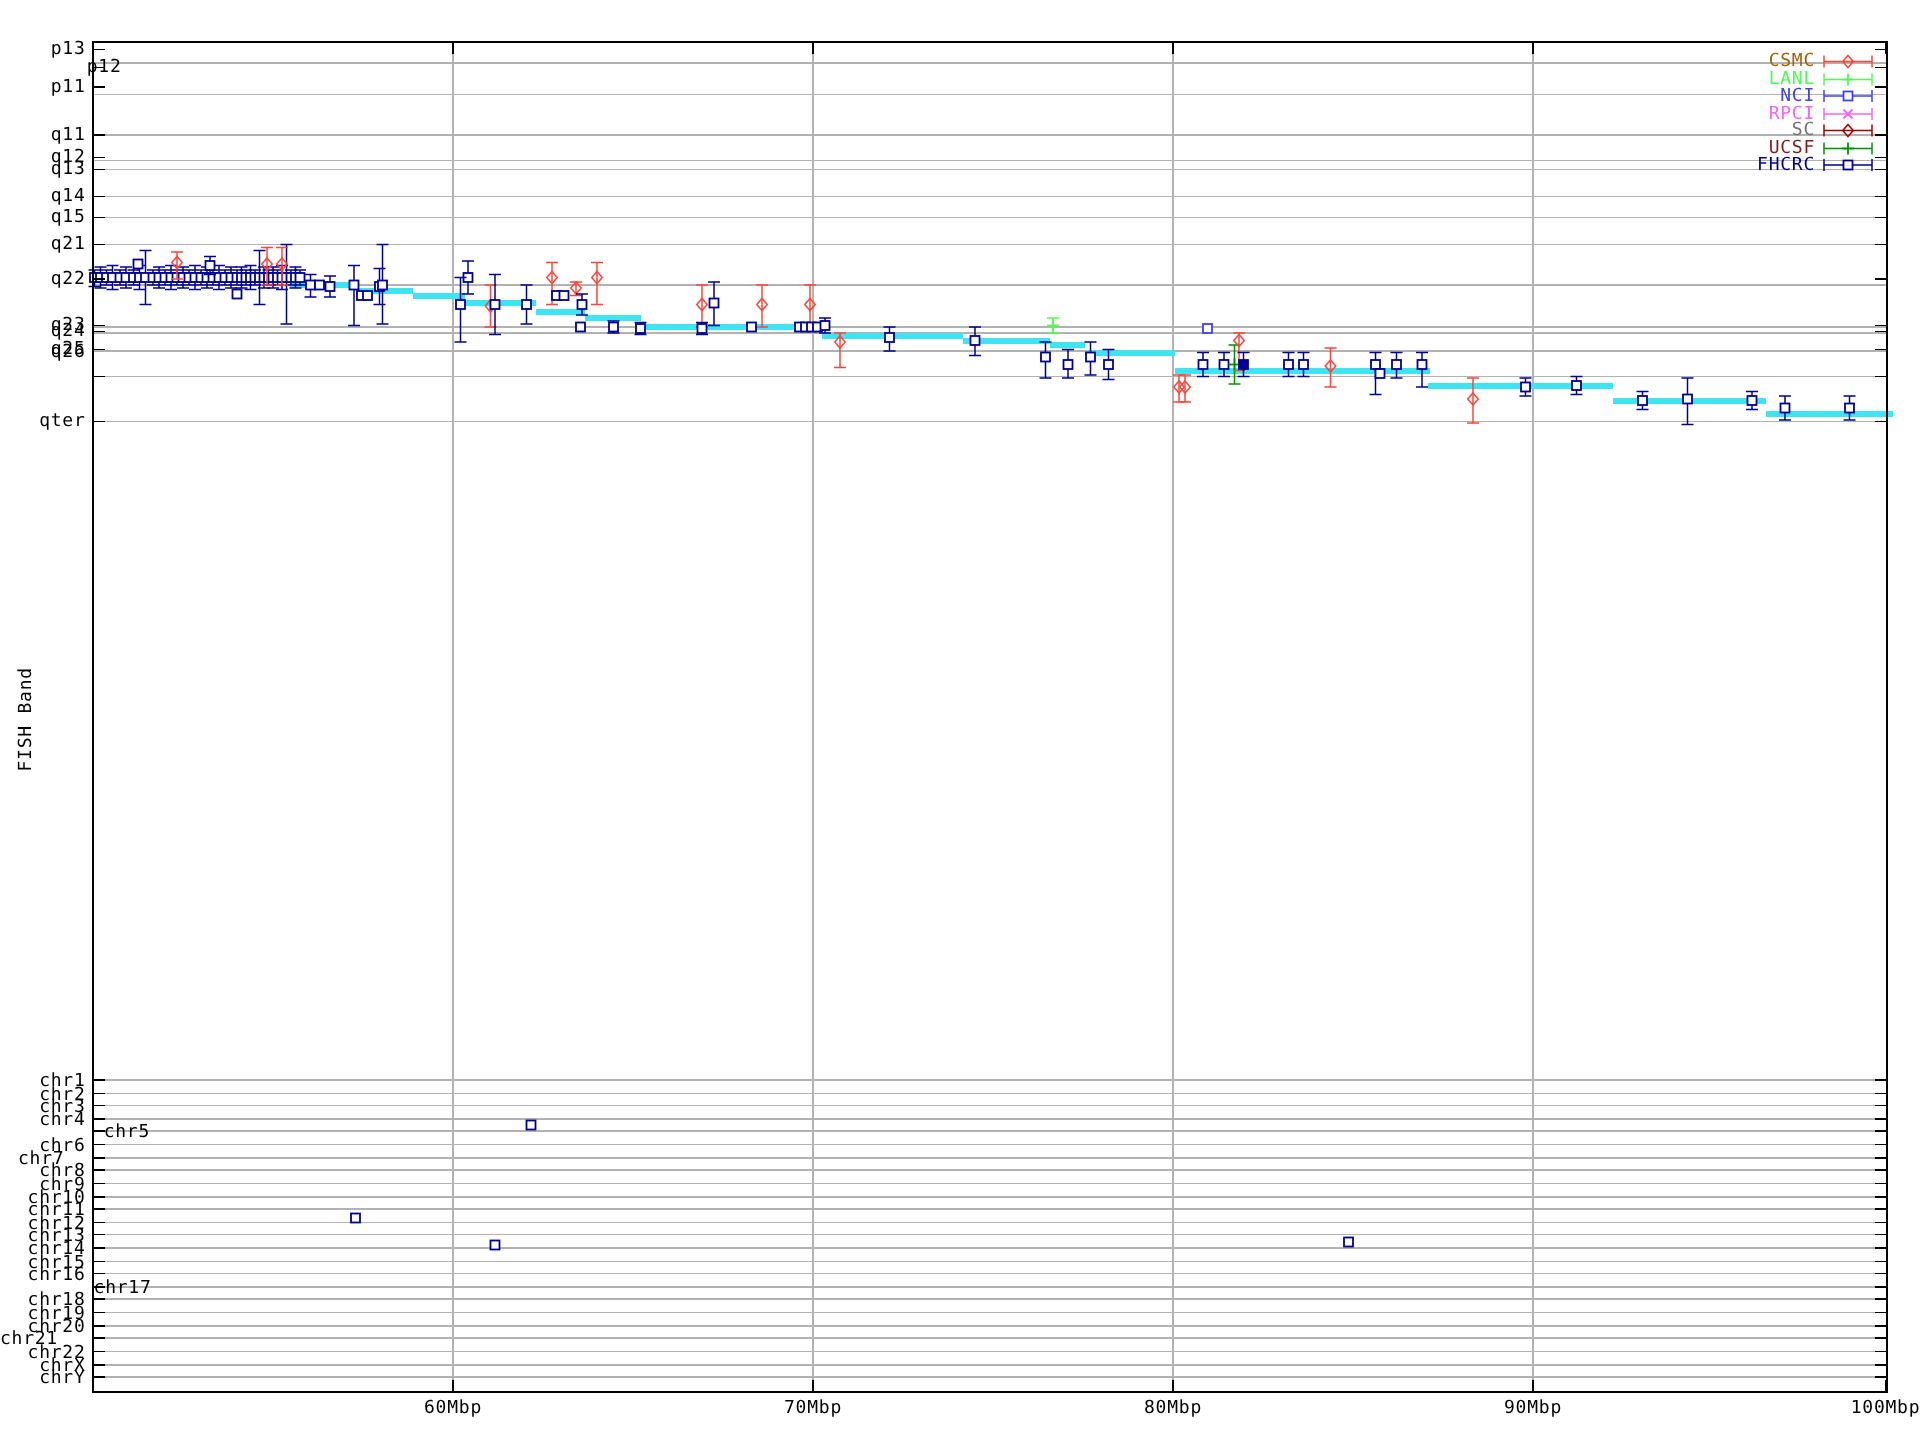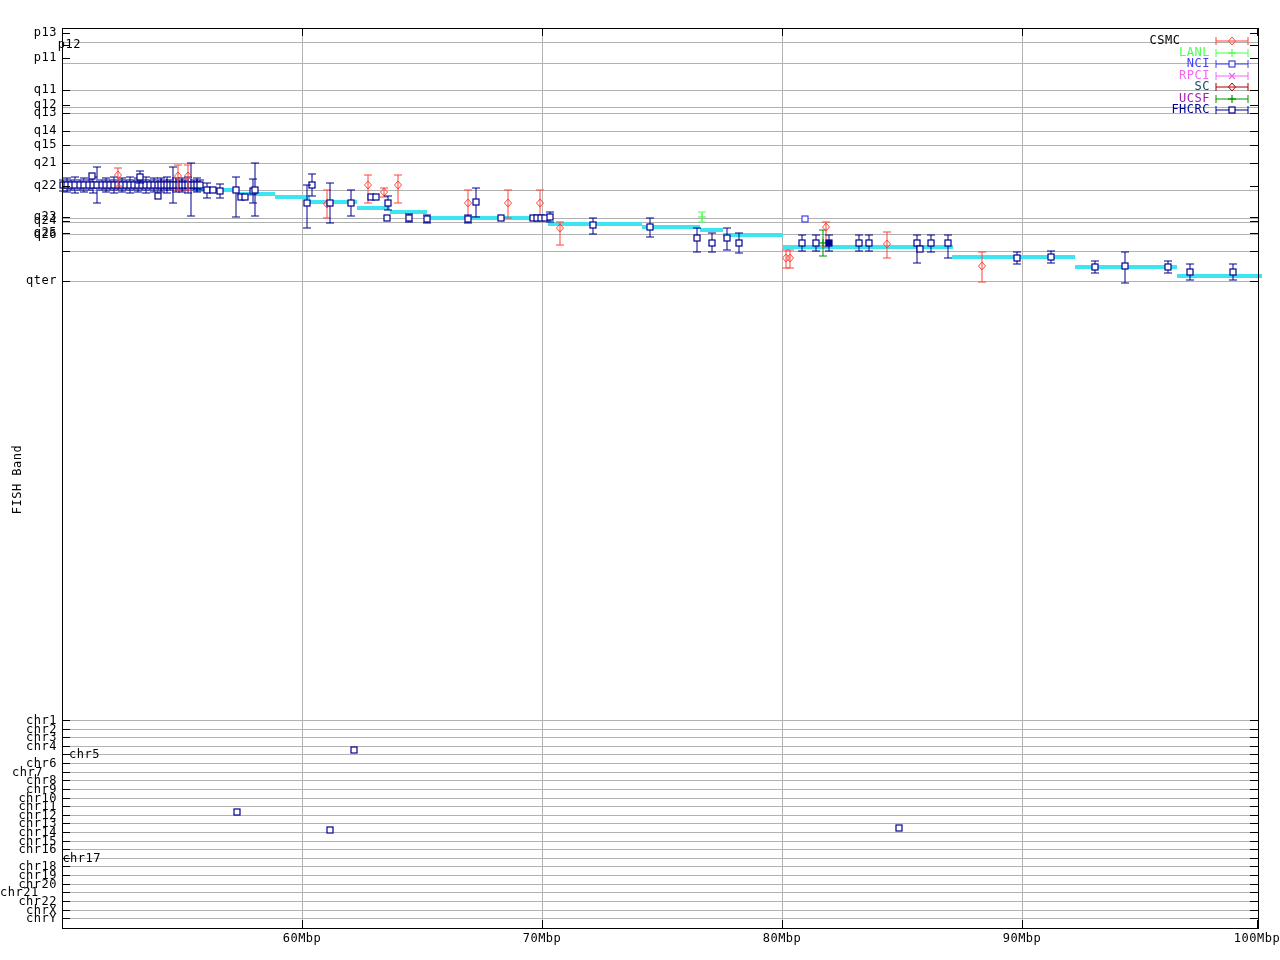--- a/index.html
+++ b/index.html
@@ -627,21 +627,21 @@
       <div class="lbl" style="left: 0px; top: 878px; width: 57px; text-align: right;">chr20</div>
       <div class="lbl" style="left: 0px; top: 886px; width: 57px; text-align: left;">chr21</div>
       <div class="lbl" style="left: 0px; top: 895px; width: 57px; text-align: right;">chr22</div>
       <div class="lbl" style="left: 0px; top: 904px; width: 57px; text-align: right;">chrX</div>
       <div class="lbl" style="left: 0px; top: 912px; width: 57px; text-align: right;">chrY</div>
       <div class="lbl" style="left: 252px; top: 932px; width: 100px; text-align: center;">60Mbp</div>
       <div class="lbl" style="left: 492px; top: 932px; width: 100px; text-align: center;">70Mbp</div>
       <div class="lbl" style="left: 732px; top: 932px; width: 100px; text-align: center;">80Mbp</div>
       <div class="lbl" style="left: 972px; top: 932px; width: 100px; text-align: center;">90Mbp</div>
       <div class="lbl" style="left: 1207px; top: 932px; width: 100px; text-align: center;">100Mbp</div>
-      <div class="lbl" style="left: 1120px; top: 34px; width: 90px; text-align: center; color: #000000;">CSMC</div>
+      <div class="lbl" style="left: 1120px; top: 34px; width: 90px; text-align: right; color: #a16207;">CSMC</div>
       <div class="lbl" style="left: 1120px; top: 46px; width: 90px; text-align: right; color: rgb(76, 255, 76);">LANL</div>
       <div class="lbl" style="left: 1120px; top: 57px; width: 90px; text-align: right; color: rgb(64, 64, 240);">NCI</div>
       <div class="lbl" style="left: 1120px; top: 69px; width: 90px; text-align: right; color: rgb(242, 102, 242);">RPCI</div>
-      <div class="lbl" style="left: 1120px; top: 80px; width: 90px; text-align: right; color: #0c4a6e;">SC</div>
-      <div class="lbl" style="left: 1120px; top: 92px; width: 90px; text-align: right; color: #a21caf;">UCSF</div>
+      <div class="lbl" style="left: 1120px; top: 80px; width: 90px; text-align: right; color: #737373;">SC</div>
+      <div class="lbl" style="left: 1120px; top: 92px; width: 90px; text-align: right; color: #7f1d1d;">UCSF</div>
       <div class="lbl" style="left: 1120px; top: 103px; width: 90px; text-align: right; color: rgb(0, 0, 146);">FHCRC</div>
     </div>
 </div>
 
 </body></html>

